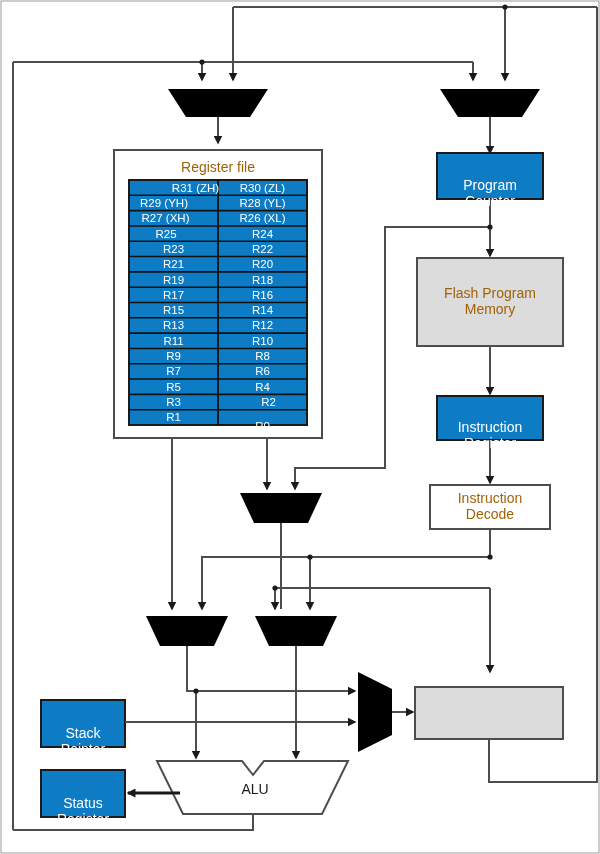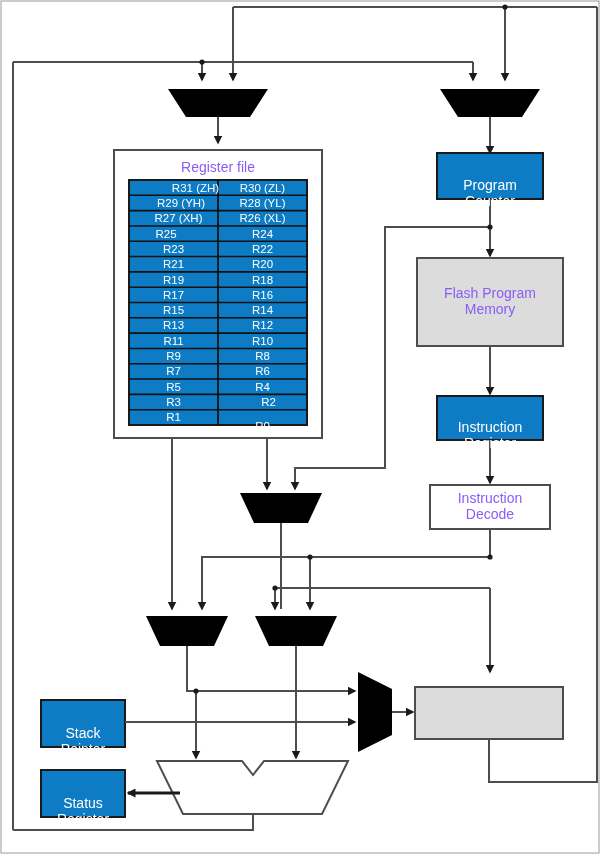--- a/index.html
+++ b/index.html
@@ -4,21 +4,21 @@
 <style>
   html,body{margin:0;padding:0;background:#ffffff;}
   body{font-family:"Liberation Sans",sans-serif;}
   #stage{position:relative;width:600px;height:854px;background:#ffffff;overflow:hidden;}
   #diagram{position:absolute;left:0;top:0;width:600px;height:854px;}
   .lbl{position:absolute;display:flex;align-items:center;justify-content:center;text-align:center;
        line-height:1.12;pointer-events:none;}
   
   .boxlabel{font-size:14px;font-weight:400;}
   .blue-text{color:#ffffff;margin-top:36px;}
-  .dark-text{color:#8b5cf6;}
+  .dark-text{color:#a16207;}
   .regcell{position:absolute;display:flex;align-items:center;justify-content:center;
            font-size:11.5px;color:#ffffff;box-sizing:border-box;}
   .alu-text{font-size:14px;color:#1a1a1a;}
 </style>
 </head>
 <body>
 
 <div id="stage">
 
   <svg id="diagram" viewBox="0 0 600 854" xmlns="http://www.w3.org/2000/svg">
@@ -166,23 +166,23 @@
       <line x1="218" x2="218" y1="180" y2="425" stroke="#111111" stroke-width="1.8"></line>
     </svg>
 
   <div class="lbl" style="left:114px;top:158px;width:208px;height:20px;">
     <span class="boxlabel dark-text">Register file</span>
   </div>
 
   <div id="regcells">
       <div class="regcell" style="left: 129px; top: 180px; width: 113px; height: 15.31px; padding-left: 20px;">R31 (ZH)</div>
       <div class="regcell" style="left: 218px; top: 180px; width: 89px; height: 15.31px;">R30 (ZL)</div>
-      <div class="regcell" style="left: 129px; top: 195.31px; width: 70px; height: 15.31px; margin-left: 17px;">R29 (YH)</div>
+      <div class="regcell" style="left: 129px; top: 195.31px; width: 70px; height: 15.31px;">R29 (YH)</div>
       <div class="regcell" style="left: 218px; top: 195.31px; width: 89px; height: 15.31px;">R28 (YL)</div>
-      <div class="regcell" style="left: 136px; top: 210.63px; width: 85px; height: 15.31px;">R27 (XH)</div>
+      <div class="regcell" style="left: 123px; top: 210.63px; width: 85px; height: 15.31px;">R27 (XH)</div>
       <div class="regcell" style="left: 218px; top: 210.63px; width: 89px; height: 15.31px;">R26 (XL)</div>
       <div class="regcell" style="left: 129px; top: 225.94px; width: 74px; height: 15.31px;">R25</div>
       <div class="regcell" style="left: 218px; top: 225.94px; width: 89px; height: 15.31px;">R24</div>
       <div class="regcell" style="left: 129px; top: 241.25px; width: 89px; height: 15.31px;">R23</div>
       <div class="regcell" style="left: 218px; top: 241.25px; width: 89px; height: 15.31px;">R22</div>
       <div class="regcell" style="left: 129px; top: 256.56px; width: 89px; height: 15.31px;">R21</div>
       <div class="regcell" style="left: 218px; top: 256.56px; width: 89px; height: 15.31px;">R20</div>
       <div class="regcell" style="left: 129px; top: 271.88px; width: 89px; height: 15.31px;">R19</div>
       <div class="regcell" style="left: 218px; top: 271.88px; width: 89px; height: 15.31px;">R18</div>
       <div class="regcell" style="left: 129px; top: 287.19px; width: 89px; height: 15.31px;">R17</div>
@@ -241,14 +241,17 @@
     </span>
   </div>
 
   <div class="lbl" style="left:41px;top:770px;width:84px;height:47px;">
     <span class="boxlabel blue-text">
       <span>Status</span><br>
       <span>Register</span>
     </span>
   </div>
 
+  <div class="lbl" style="left:205px;top:779px;width:100px;height:22px;">
+    <span class="alu-text">ALU</span>
+  </div>
 
 </div>
 
 </body></html>

